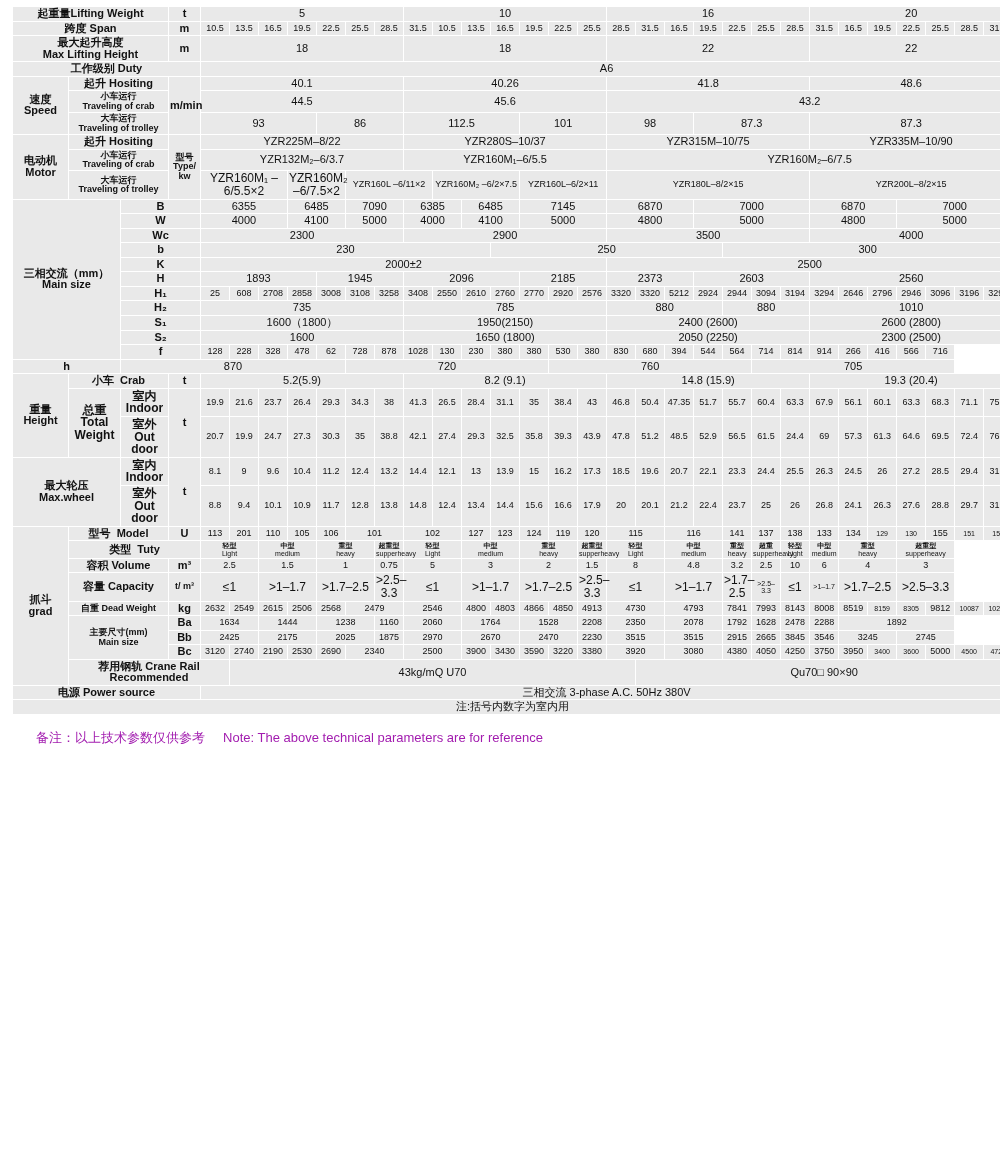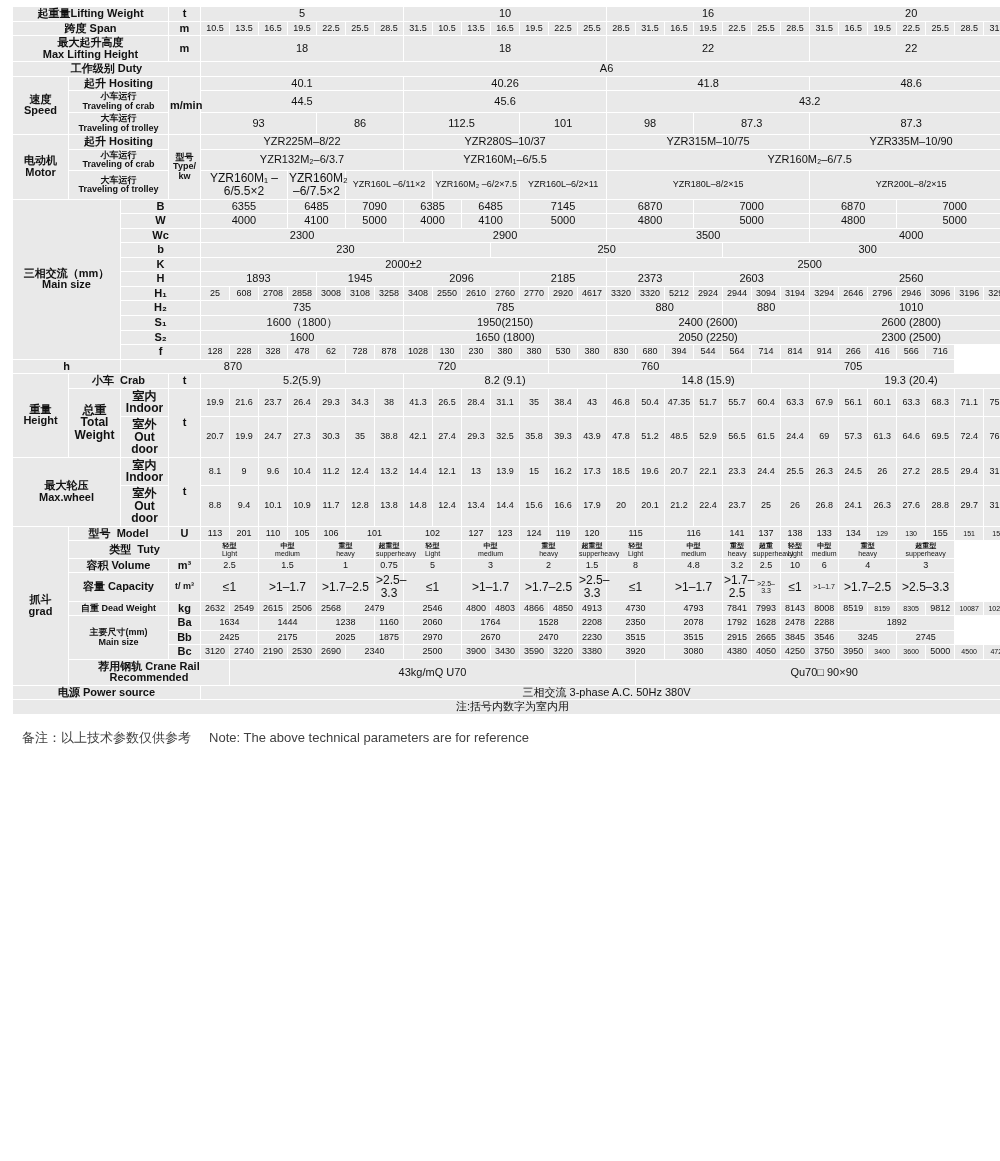--- a/index.html
+++ b/index.html
@@ -9,21 +9,21 @@
   table.spec td{border:1px solid #ffffff;background:#e9e9e9;text-align:center;vertical-align:middle;padding:1px 1px;line-height:1.05;}
   td.lbl{background:#d6d6d6;font-weight:bold;}
   td.lbl2{background:#dedede;font-weight:bold;}
   .cn{display:block;}
   .en{display:block;}
   .small{font-size:9px;}
   .smaller{font-size:12px;}
   .tiny{font-size:7px;}
   .b{font-weight:bold;}
   td.val{background:#e9e9e9;}
-  .note{font-size:13px;margin:14px 0 8px 10px;color:#404040;}
+  .note{font-size:13px;margin:14px 0 8px 24px;color:#a21caf;}
 </style>
 </head>
 <body>
 
 <div id="page">
 
 <table class="spec">
   <colgroup>
     <col style="width:56px">
         <col style="width:52px">
@@ -269,21 +269,21 @@
     <td class="val small">2858</td>
     <td class="val small">3008</td>
     <td class="val small">3108</td>
     <td class="val small">3258</td>
     <td class="val small">3408</td>
     <td class="val small">2550</td>
     <td class="val small">2610</td>
     <td class="val small">2760</td>
     <td class="val small">2770</td>
     <td class="val small">2920</td>
-    <td class="val small">4617</td>
+    <td class="val small">2576</td>
     <td class="val small">3320</td>
     <td class="val small">3320</td>
     <td class="val small">5212</td>
     <td class="val small">2924</td>
     <td class="val small">2944</td>
     <td class="val small">3094</td>
     <td class="val small">3194</td>
     <td class="val small">3294</td>
     <td class="val small">2646</td>
     <td class="val small">2796</td>

